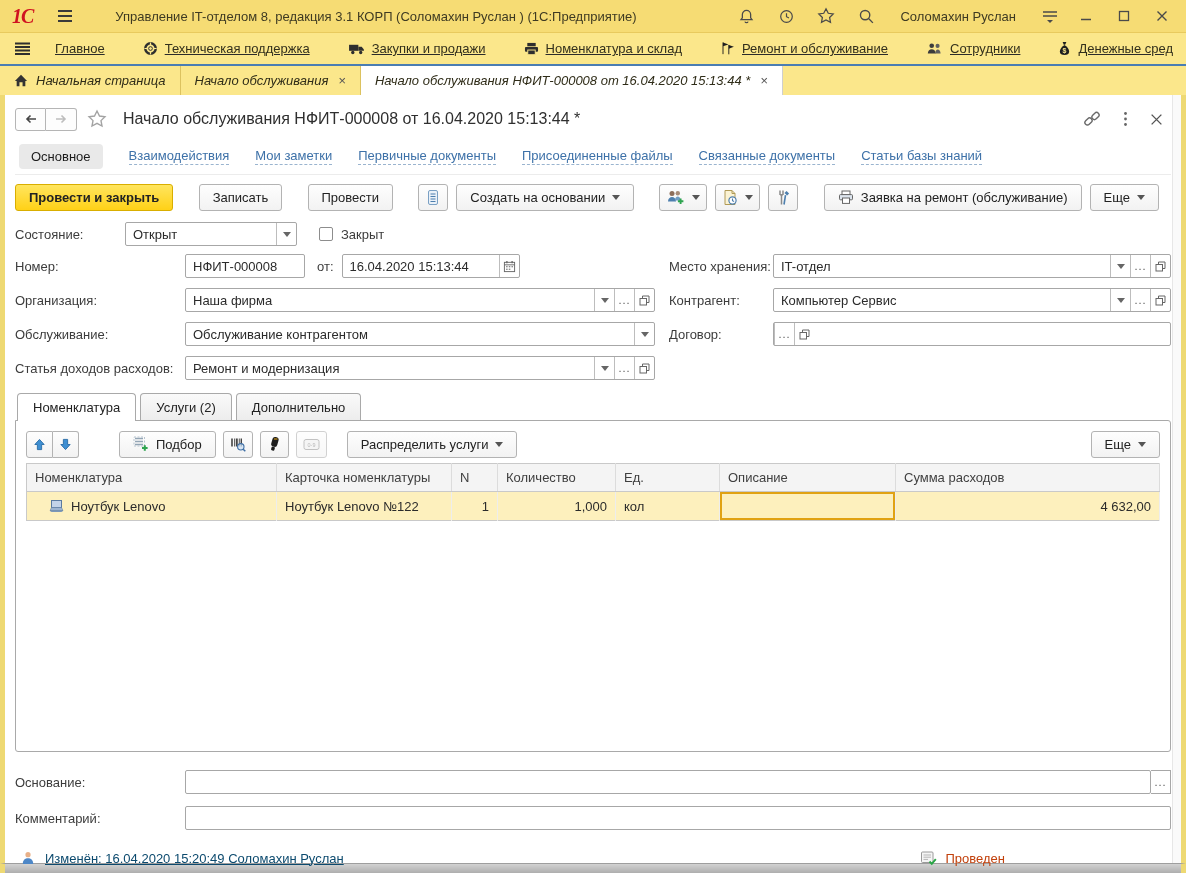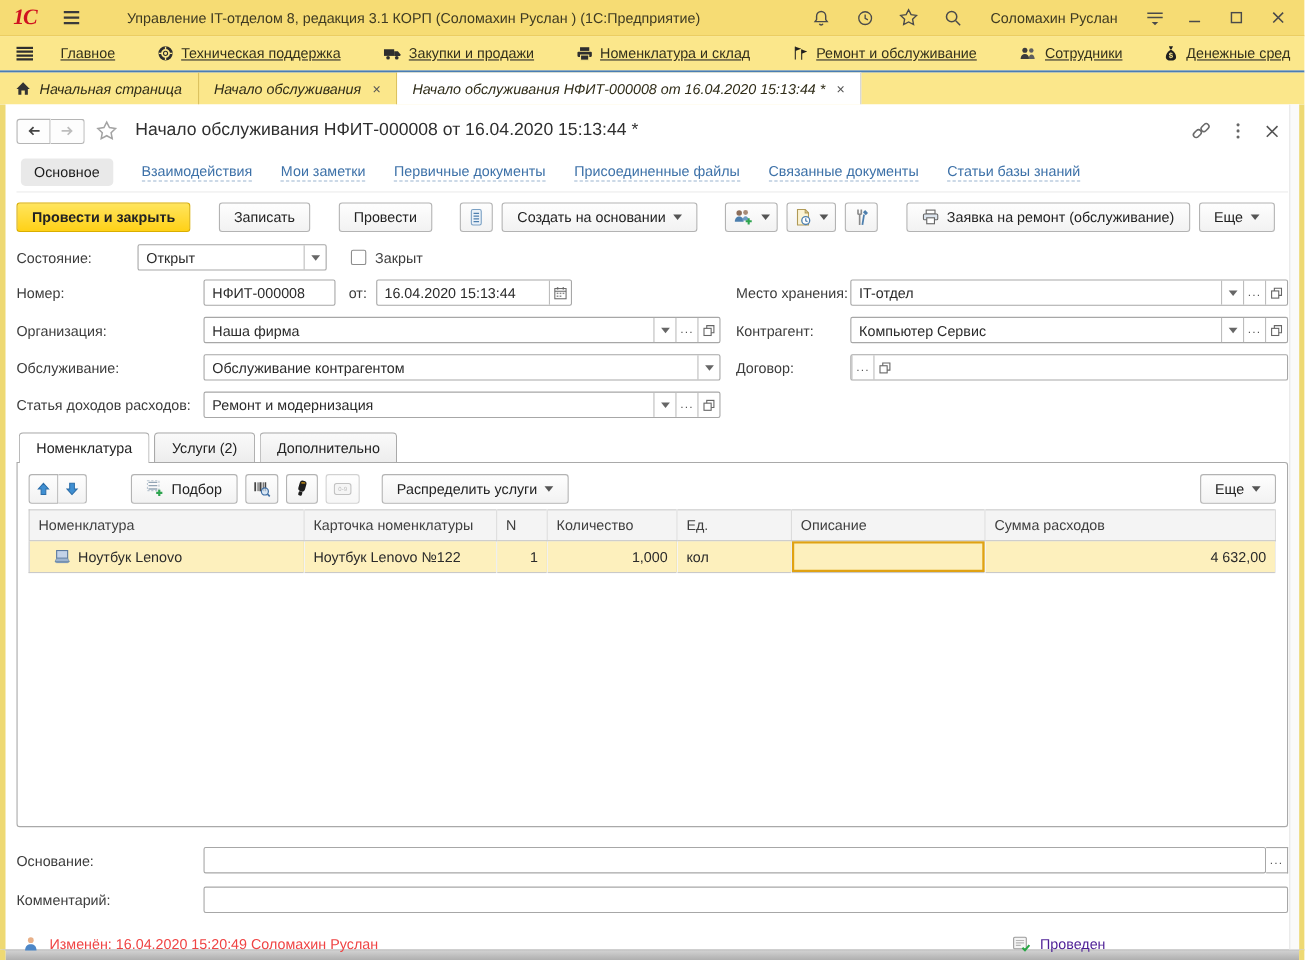--- a/index.html
+++ b/index.html
@@ -88,22 +88,22 @@
   td.sel { background: #fbe08a; box-shadow: inset 0 0 0 2px #e0a213; }
   .cell-nom { display: flex; align-items: center; gap: 7px; padding-left: 14px; }
 
   
   .basis-row, .comment-row { display: flex; align-items: center; height: 32px; margin-top: 4px; }
   .basis-row .lbl, .comment-row .lbl { width: 170px; }
   .txt { height: 24px; border: 1px solid #a7a7a7; border-radius: 2px; flex: 1; padding: 0 7px; font-family: inherit; font-size: 13px; outline: none; }
   .mini-btn { width: 20px; height: 24px; border: 1px solid #a7a7a7; border-left: none; display: flex; align-items: center; justify-content: center; background: #fff; }
 
   .footer-row { display: flex; align-items: center; margin-top: 10px; height: 28px; gap: 10px; padding: 0 6px; }
-  .mod-link { color: #ef4444; cursor: pointer; }
-  .posted { color: #4c1d95; display: flex; align-items: flex-start; gap: 8px; margin-left: auto; margin-right: 160px; }
+  .mod-link { color: #0c4a6e; text-decoration: underline; cursor: pointer; }
+  .posted { color: #c2410c; display: flex; align-items: flex-start; gap: 8px; margin-left: auto; margin-right: 160px; }
 
   .bottombar { height: 10px; background: linear-gradient(#d2d2d2, #aeaeae); border-left: 5px solid #eed973; border-right: 5px solid #eed973; border-top: 1px solid #9e9e9e; }
   svg { display: block; }
 </style>
 </head>
 <body>
 
 <div class="app">
 
   <div class="titlebar">

